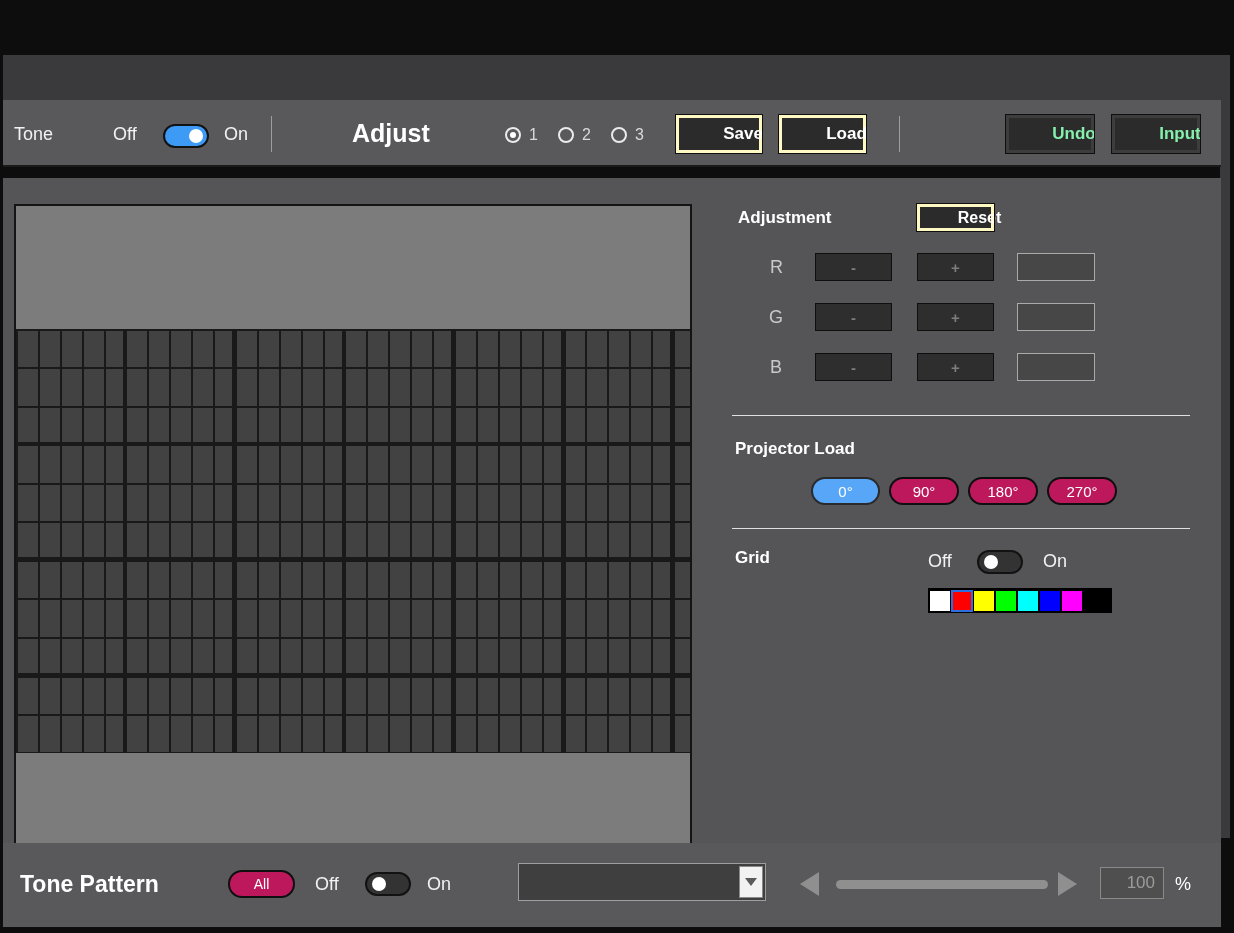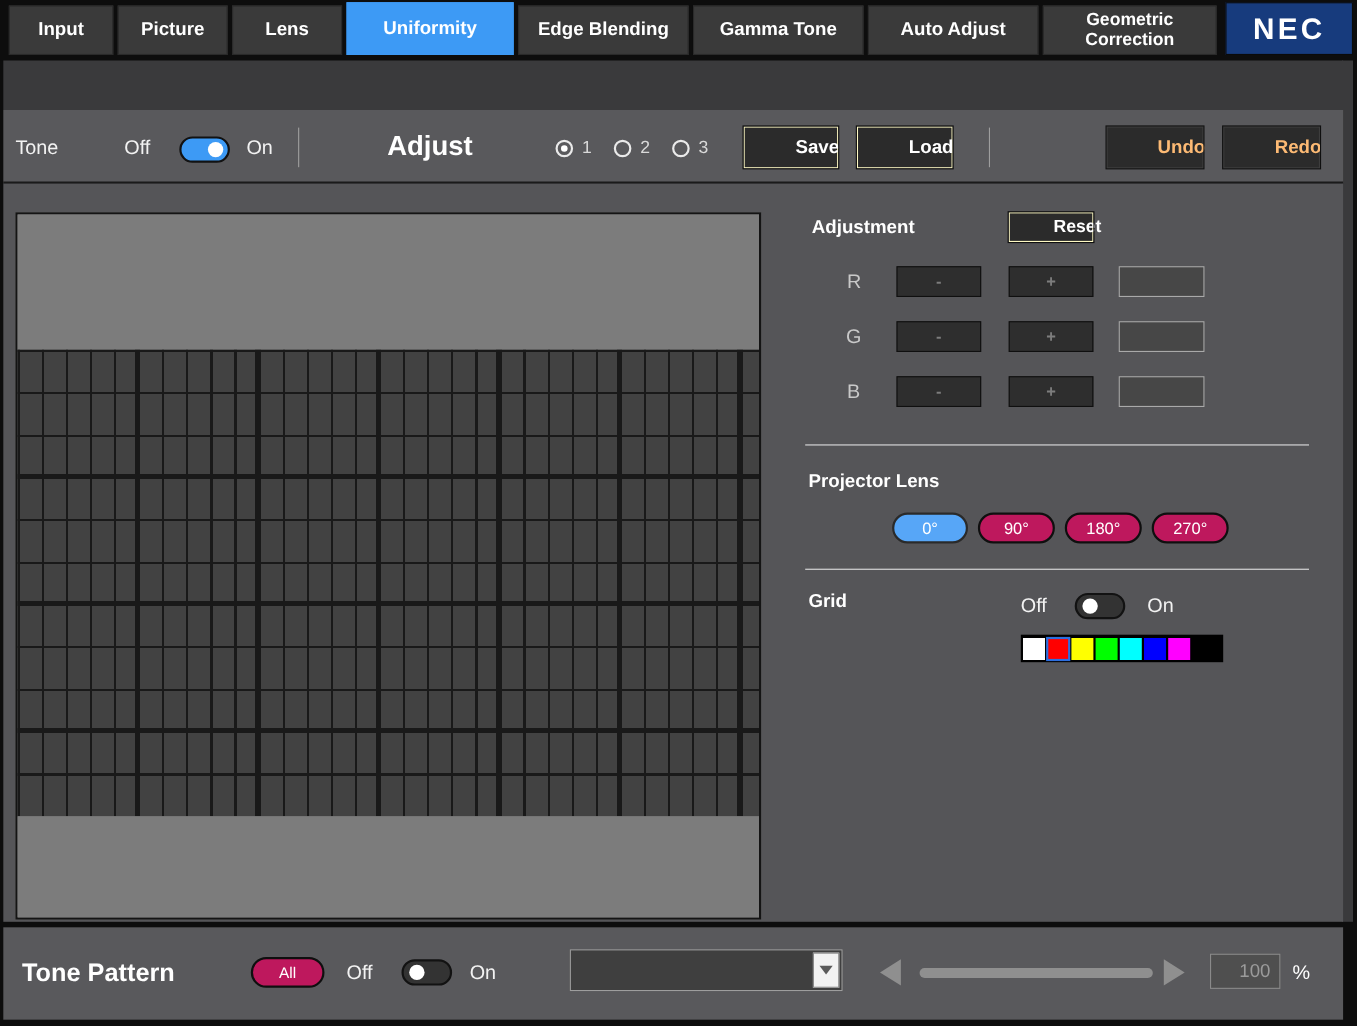--- a/index.html
+++ b/index.html
@@ -16,21 +16,21 @@
   .tab.active { background:#3d9af5; border-color:#3d9af5; height:48px; margin-top:-3px; }
   .tab.two-line { font-size:16px; }
   .nec-logo { height:48px; margin-top:-3px; margin-left:auto; background:#173b7d; color:#fff;
               font-weight:bold; font-size:27px; letter-spacing:3px; display:flex; align-items:center;
               justify-content:center; border:1px solid #0a0a0a; }
 
   
   .subband  { position:absolute; left:3px; top:55px; width:1218px; height:45px; background:#3a3a3c; }
   .modebar  { position:absolute; left:3px; top:100px; width:1218px; height:67px; background:#59595c;
               border-bottom:2px solid #1a1a1a; }
-  .mainarea { position:absolute; left:3px; top:167px; width:1218px; height:671px; background:#555558; }
+  .mainarea { position:absolute; left:3px; top:178px; width:1218px; height:671px; background:#555558; }
   .rightstrip { position:absolute; right:4px; top:55px; width:10px; height:783px; background:#3a3a3c; }
   .bottombar{ position:absolute; left:3px; top:843px; width:1218px; height:84px; background:#59595c; }
 
   .label { color:#f2f2f2; font-size:18px; }
   .h-bold { color:#fff; font-weight:bold; font-size:17px; }
   .vsep { position:absolute; width:1px; height:36px; background:#9e9e9e; }
 
   
   .toggle { position:absolute; width:46px; height:24px; border-radius:12px; border:2px solid #121212; }
   .toggle .knob { position:absolute; top:3px; width:14px; height:14px; border-radius:50%; background:#fff; }
@@ -39,23 +39,23 @@
   .toggle.off { background:#333; }
   .toggle.off .knob { left:5px; }
 
   
   .radio { display:inline-flex; width:16px; height:16px; border:2px solid #eaeaea; border-radius:50%;
            align-items:center; justify-content:center; }
   .radio .dot { width:6px; height:6px; border-radius:50%; background:#fff; }
   .radio-label { color:#d9d9d9; font-size:16px; }
 
   
-  .btn { position:absolute; background:#2b2b2b; border:1px solid #fef9c3; outline:1px solid #0f0f0f;
+  .btn { position:absolute; background:#2b2b2b; border:3px solid #fef9c3; outline:1px solid #0f0f0f;
          color:#fff; font-weight:bold; font-size:17px; display:flex; align-items:center; justify-content:center;padding-left:48px; }
-  .btn.disabled { color:#fdba74; border-color:#3d3d3d;text-align:right; }
+  .btn.disabled { color:#86efac; border-color:#3d3d3d;text-align:right; }
   .btn-pm { position:absolute; width:77px; height:28px; background:#2e2e2e; border:1px solid #0f0f0f;
             color:#7d7d7d; font-weight:bold; font-size:15px; display:flex; align-items:center; justify-content:center; }
   .val-field { position:absolute; width:78px; height:28px; background:#474747; border:1px solid #a9a9a9; }
   .pill { position:absolute; height:28px; border-radius:14px; background:#be185d; border:2px solid #0f0f0f;
           color:#fff; font-size:15px; display:flex; align-items:center; justify-content:center; }
   .pill.selected { background:#57a6f7; border-color:#2a2a2a; }
 
   
   .preview { position:absolute; left:11px; top:26px; width:678px; height:643px; border:2px solid #141414;
              display:flex; flex-direction:column; background:#7c7c7c; }
@@ -92,31 +92,20 @@
   .slider-track { position:absolute; left:833px; top:37px; width:212px; height:9px; border-radius:5px; background:#8f8f8f; }
   .level-field { position:absolute; left:1097px; top:24px; width:64px; height:32px; background:#4f4f4f;
                  border:1px solid #8a8a8a; color:#9b9b9b; font-size:17px; display:flex; align-items:center;
                  justify-content:flex-end; padding-right:8px; }
 </style>
 </head>
 <body>
 
 <div class="window">
 
-  <div class="tabbar">
-    <div class="tab" style="width:95px">Input</div>
-    <div class="tab" style="width:100px">Picture</div>
-    <div class="tab" style="width:100px">Lens</div>
-    <div class="tab active" style="width:152px">Uniformity</div>
-    <div class="tab" style="width:155px">Edge Blending</div>
-    <div class="tab" style="width:155px">Gamma Tone</div>
-    <div class="tab" style="width:155px">Auto Adjust</div>
-    <div class="tab two-line" style="width:158px">Geometric Correction</div>
-    <div class="nec-logo" style="width:116px">NEC</div>
-  </div>
 
   <div class="subband"></div>
   <div class="rightstrip"></div>
 
   <div class="modebar">
     <span class="label" style="position:absolute; left:11px; top:24px;">Tone</span>
     <span class="label" style="position:absolute; left:110px; top:24px;">Off</span>
     <div class="toggle on" style="left:160px; top:24px;">
       <div class="knob"></div>
     </div>
@@ -132,21 +121,21 @@
     <span class="radio" style="position:absolute; left:555px; top:27px;"></span>
     <span class="radio-label" style="position:absolute; left:579px; top:26px;">2</span>
     <span class="radio" style="position:absolute; left:608px; top:27px;"></span>
     <span class="radio-label" style="position:absolute; left:632px; top:26px;">3</span>
 
     <div class="btn" style="left:673px; top:15px; width:86px; height:38px;">Save</div>
     <div class="btn" style="left:776px; top:15px; width:87px; height:38px;">Load</div>
 
     <div class="vsep" style="left:896px; top:16px;"></div>
     <div class="btn disabled" style="left:1003px; top:15px; width:88px; height:38px;">Undo</div>
-    <div class="btn disabled" style="left:1109px; top:15px; width:88px; height:38px;">Redo</div>
+    <div class="btn disabled" style="left:1109px; top:15px; width:88px; height:38px;">Input</div>
   </div>
 
   <div class="mainarea">
 
     <div class="preview">
       <div class="band-top"></div>
       <div class="grid-area"></div>
       <div class="band-bottom"></div>
     </div>
 
@@ -163,21 +152,21 @@
     <div class="btn-pm" style="left:914px; top:125px;">+</div>
     <div class="val-field" style="left:1014px; top:125px;"></div>
 
     <span class="rgb-label" style="left:767px; top:179px;">B</span>
     <div class="btn-pm" style="left:812px; top:175px;">-</div>
     <div class="btn-pm" style="left:914px; top:175px;">+</div>
     <div class="val-field" style="left:1014px; top:175px;"></div>
 
     <div class="hr" style="left:729px; top:237px; width:458px;"></div>
 
-    <span class="h-bold" style="position:absolute; left:732px; top:261px;">Projector Lens</span>
+    <span class="h-bold" style="position:absolute; left:732px; top:261px;">Projector Load</span>
     <div class="pill selected" style="left:808px; top:299px; width:69px;">0°</div>
     <div class="pill" style="left:886px; top:299px; width:70px;">90°</div>
     <div class="pill" style="left:965px; top:299px; width:70px;">180°</div>
     <div class="pill" style="left:1044px; top:299px; width:70px;">270°</div>
 
     <div class="hr" style="left:729px; top:350px; width:458px;"></div>
 
     <span class="h-bold" style="position:absolute; left:732px; top:370px;">Grid</span>
     <span class="label" style="position:absolute; left:925px; top:373px;">Off</span>
     <div class="toggle off" style="left:974px; top:372px;">

